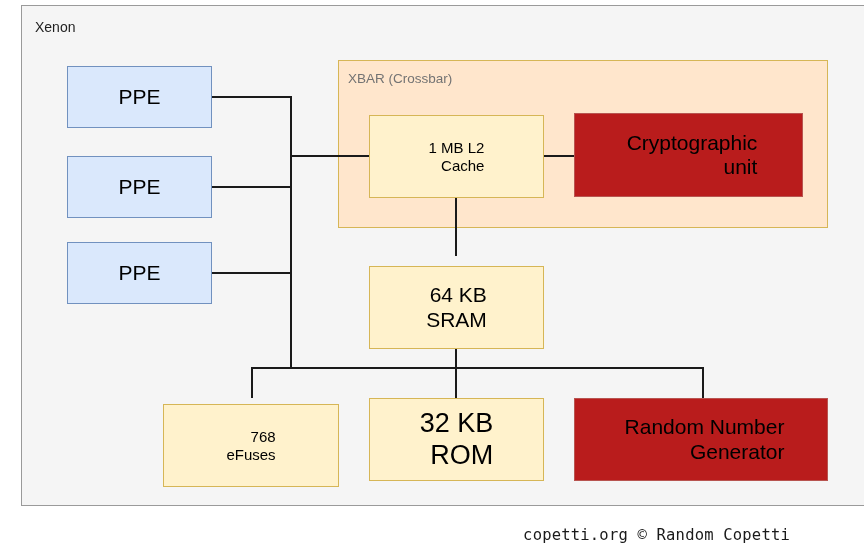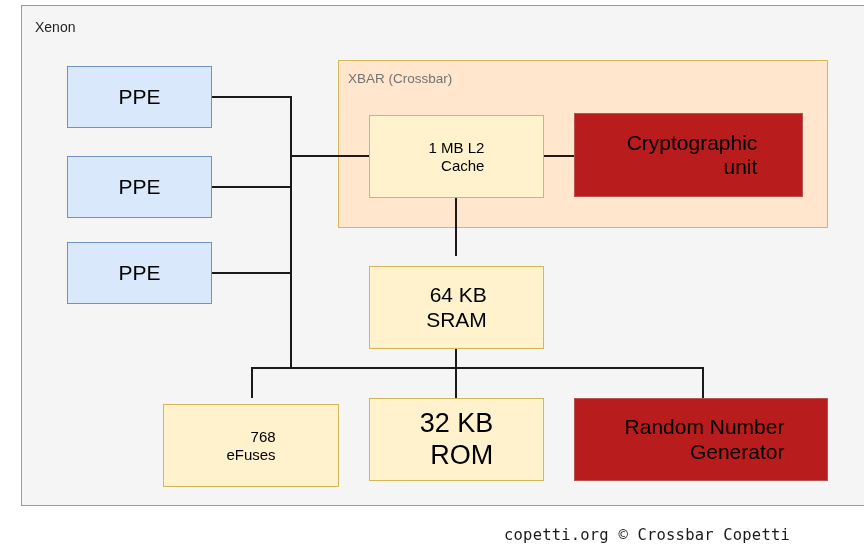--- a/index.html
+++ b/index.html
@@ -180,15 +180,15 @@
   <div class="node cream" style="left:352px; top:398px; width:175px; height:83px; font-size:27px;">
     <span>32 KB
 ROM</span>
   </div>
 
   <div class="node pink" style="left:557px; top:398px; width:254px; height:83px; font-size:21px;">
     <span>Random Number
 Generator</span>
   </div>
 
-  <div class="footer">copetti.org © Crossbar Copetti</div>
+  <div class="footer">copetti.org © Random Copetti</div>
 
 </div>
 
 </body></html>

